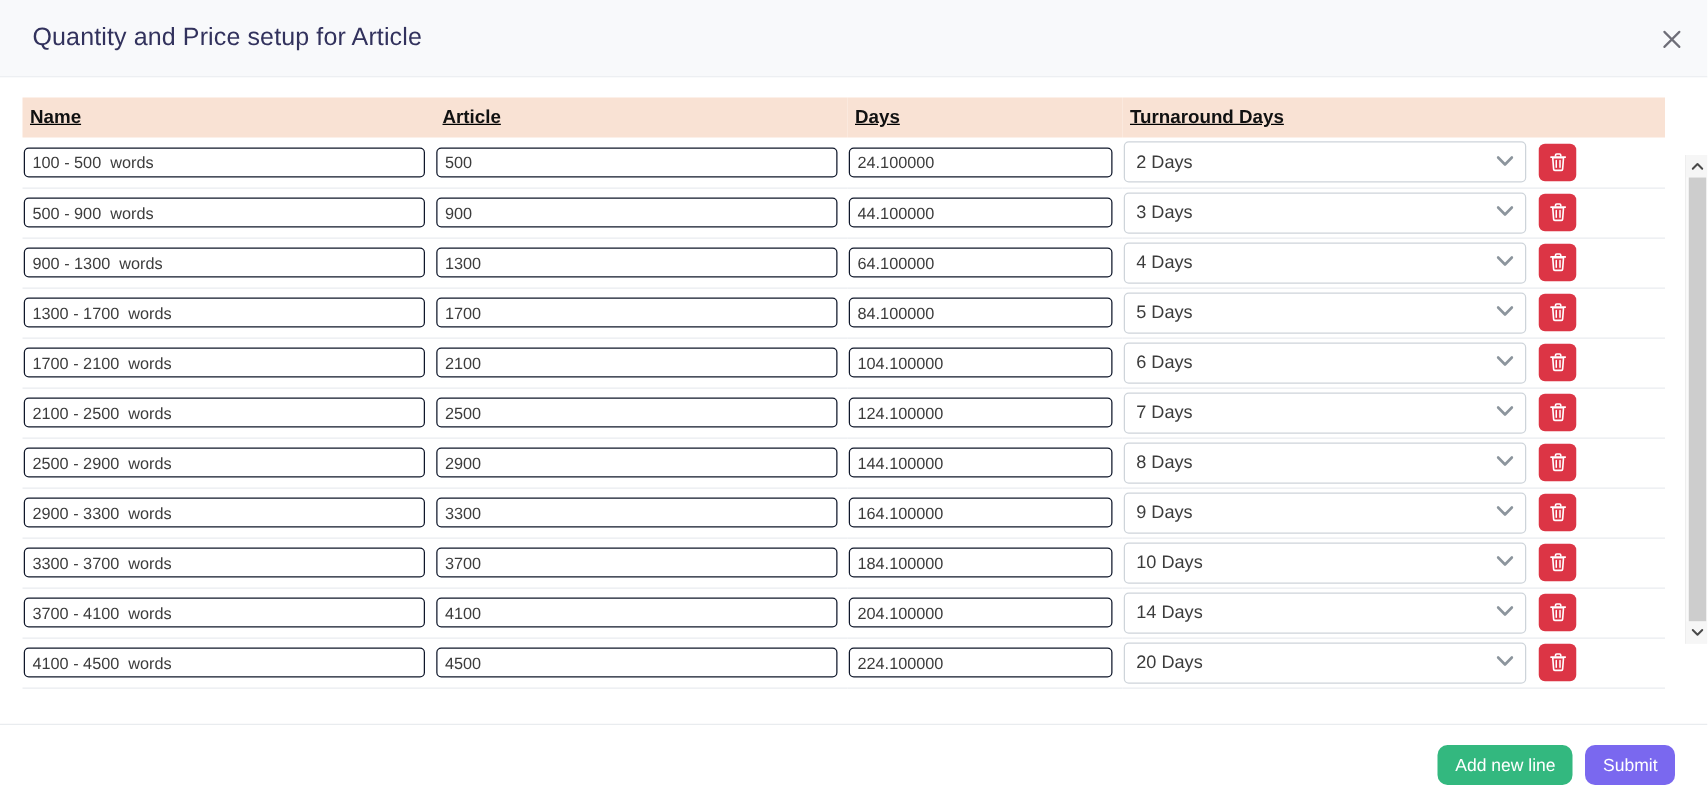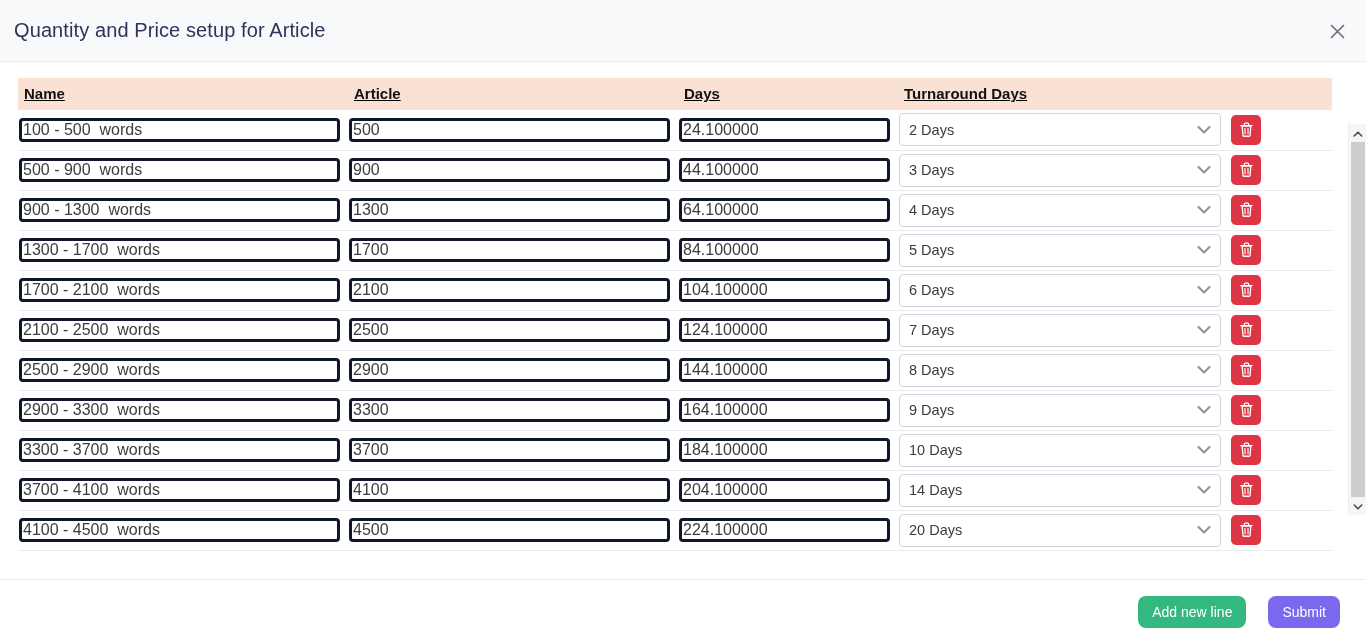--- a/index.html
+++ b/index.html
@@ -23,21 +23,21 @@
   .modal-header {
     position: relative;
     height: 62px;
     flex: 0 0 62px;
     background: #f8f9fb;
     border-bottom: 1px solid #e9ecef;
     display: flex;
     align-items: center;
   }
   .modal-title {
-    margin-left: 14px;
+    margin-left: 26px;
     font-size: 20px;
     font-weight: 400;
     color: #32325d;
     letter-spacing: 0.1px;
     white-space: nowrap;
   }
   .close-btn {
     position: absolute;
     top: 16px; right: 14px;
     width: 30px; height: 30px;
@@ -91,25 +91,25 @@
     vertical-align: middle;
     height: 40px;
   }
   table.grid tbody tr:last-child td { border-bottom: 1px solid #e9ecef; }
 
   .cell-pad { padding: 6px 8px 6px 1px; }
 
   input.txt {
     width: 100%;
     height: 24px;
-    font-size: 16px;
+    font-size: 13px;
     font-family: "Liberation Sans", sans-serif;
     color: #3c3c3c;
-    padding: 2px 1px;
-    border: 3px solid #0f172a;
+    padding: 2px 6px;
+    border: 1px solid #0f172a;
     border-radius: 4px;
     background: #ffffff;
     outline: none;
   }
 
   .sel-wrap {
     position: relative;
     width: 322px;
     height: 33px;
     margin: 3px 0 3px 1px;
@@ -171,21 +171,21 @@
     border-radius: 8px;
     color: #ffffff;
     font-size: 14px;
     font-family: "Liberation Sans", sans-serif;
     padding: 9px 14px;
     cursor: pointer;
     line-height: 1;
     white-space: nowrap;
   }
   .btn-add { background: #33b87f; }
-  .btn-submit { background: #7a68ef; margin-left: 12px; }
+  .btn-submit { background: #7a68ef; }
 
   
   .scrollbar {
     position: absolute;
     top: 62px; right: 0;
     width: 18px;
     bottom: 64px;
     background: #fafafa;
     border-left: 1px solid #eeeeee;
     display: flex;

